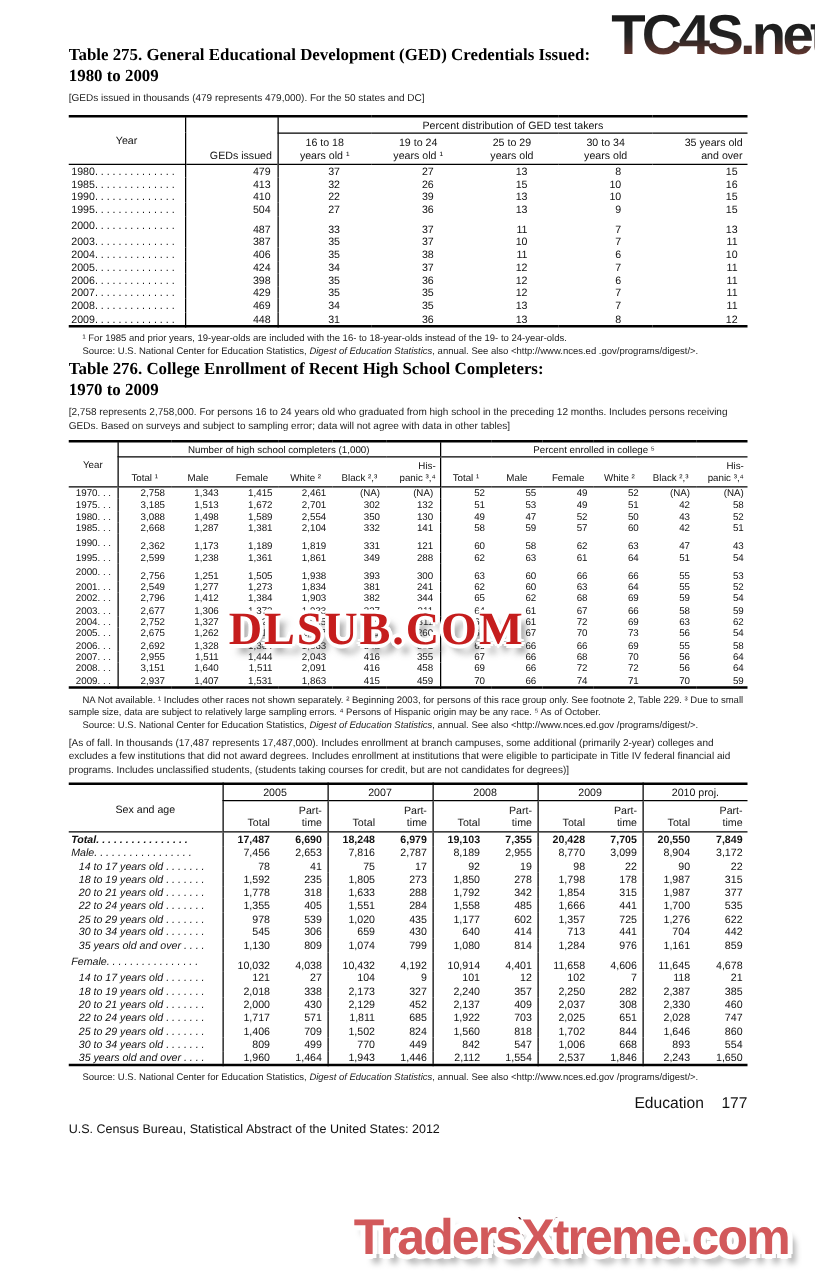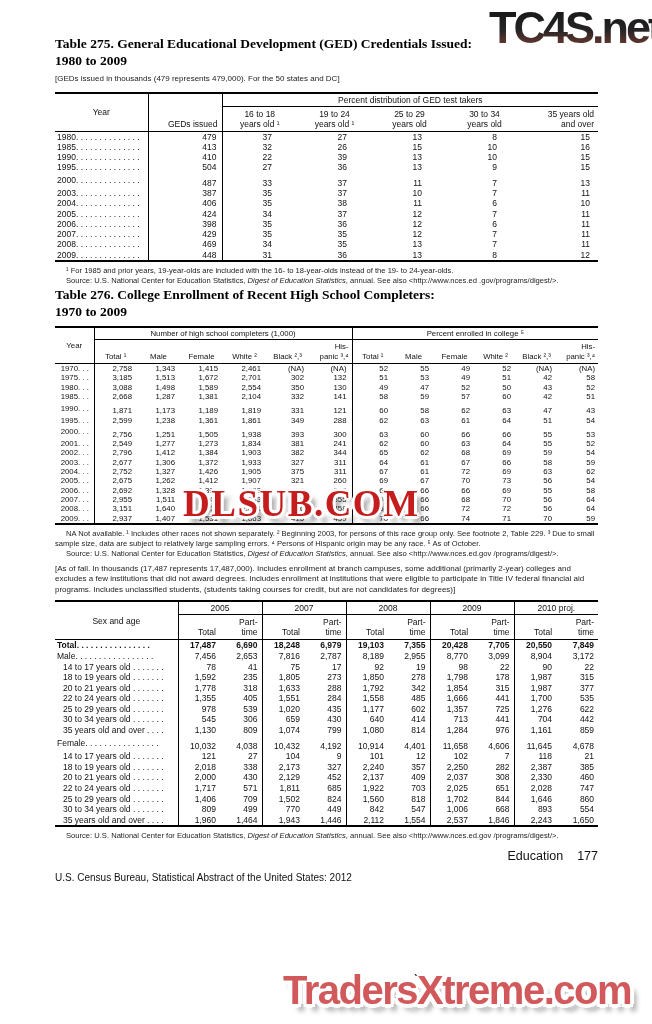--- a/index.html
+++ b/index.html
@@ -58,21 +58,21 @@
   #t276 tbody td:last-child{padding-right:3px;}
 
   
   #t277{margin-top:5px;font-size:8.5px;}
   #t277 th.sex-h{vertical-align:middle;text-align:center;}
   #t277 th.yg{border-left:1px solid #000;border-bottom:1px solid #000;text-align:center;padding:1px 0;}
   #t277 thead tr.cols th{vertical-align:bottom;text-align:right;white-space:pre-line;
         line-height:10px;padding:2px 4px 2px 0;}
   #t277 thead tr.cols th:nth-child(odd){border-left:1px solid #000;}
   #t277 tbody td{text-align:right;padding-right:4px;line-height:10.6px;}
-  #t277 tbody td:first-child{text-align:left;padding:0 0 0 2px;}
+  #t277 tbody td:first-child{text-align:left;padding:0 0 0 2px;font-style:italic;}
   #t277 tbody td:nth-child(even){border-left:1px solid #000;}
 
   
   .edu-line{margin-top:8px;text-align:right;font-size:12.5px;color:#111;padding-right:0px;}
   .edu-line .num{margin-left:14px;}
   .credit{margin-top:9px;font-size:10px;color:#111;}
 
   
   .wm{position:absolute;z-index:6;pointer-events:none;white-space:nowrap;}
   .wm-top{top:2px;right:-8px;font-family:"Liberation Sans",sans-serif;font-weight:900;
@@ -250,20 +250,21 @@
 
     <div class="fnblock">
       <p>¹ For 1985 and prior years, 19-year-olds are included with the 16- to 18-year-olds instead of the 19- to 24-year-olds.</p>
       <p><span>Source: U.S. National Center for Education Statistics, </span><i>Digest of Education Statistics</i><span>, annual. See also &lt;http://www.nces.ed .gov/programs/digest/&gt;.</span></p>
     </div>
 
     <div class="ttl" style="">
       <span>Table 276. College Enrollment of Recent High School Completers:</span><br>
       <span>1970 to 2009</span>
     </div>
+    <p class="bracket-note">[2,758 represents 2,758,000. For persons 16 to 24 years old who graduated from high school in the  preceding 12 months. Includes persons receiving GEDs. Based on surveys and subject to sampling error; data will not agree with data in other tables]</p>
 
     <table id="t276">
       <colgroup>
         <col style="width:39px">
         <col style="width:43px">
           <col style="width:43px">
           <col style="width:43px">
           <col style="width:43px">
           <col style="width:43px">
           <col style="width:43px">
@@ -353,21 +354,21 @@
             <td>141</td>
             <td>58</td>
             <td>59</td>
             <td>57</td>
             <td>60</td>
             <td>42</td>
             <td>51</td>
           </tr>
           <tr class="gap">
             <td>1990. . .</td>
-            <td>1,871</td>
+            <td>2,362</td>
             <td>1,173</td>
             <td>1,189</td>
             <td>1,819</td>
             <td>331</td>
             <td>121</td>
             <td>60</td>
             <td>58</td>
             <td>62</td>
             <td>63</td>
             <td>47</td>

